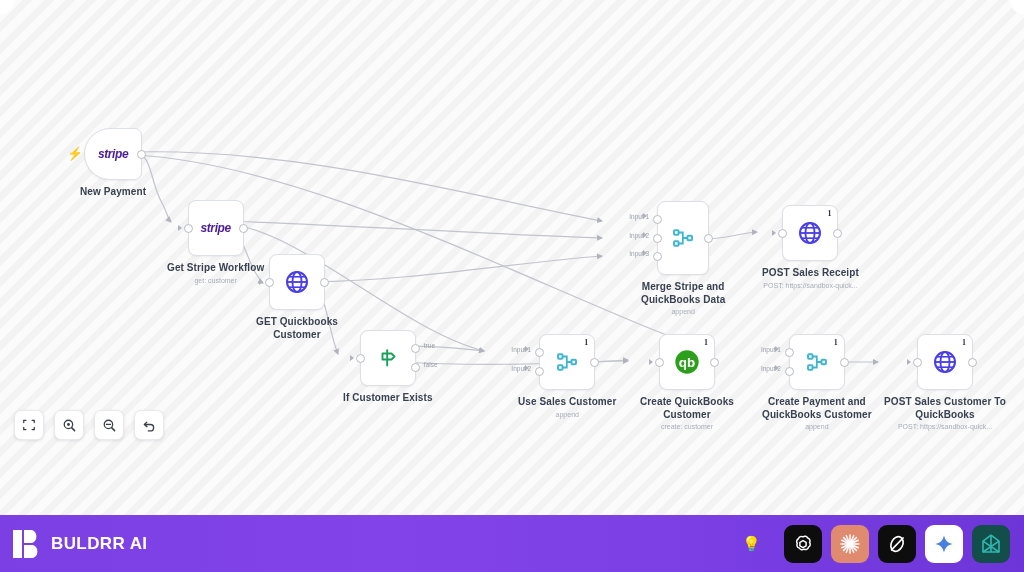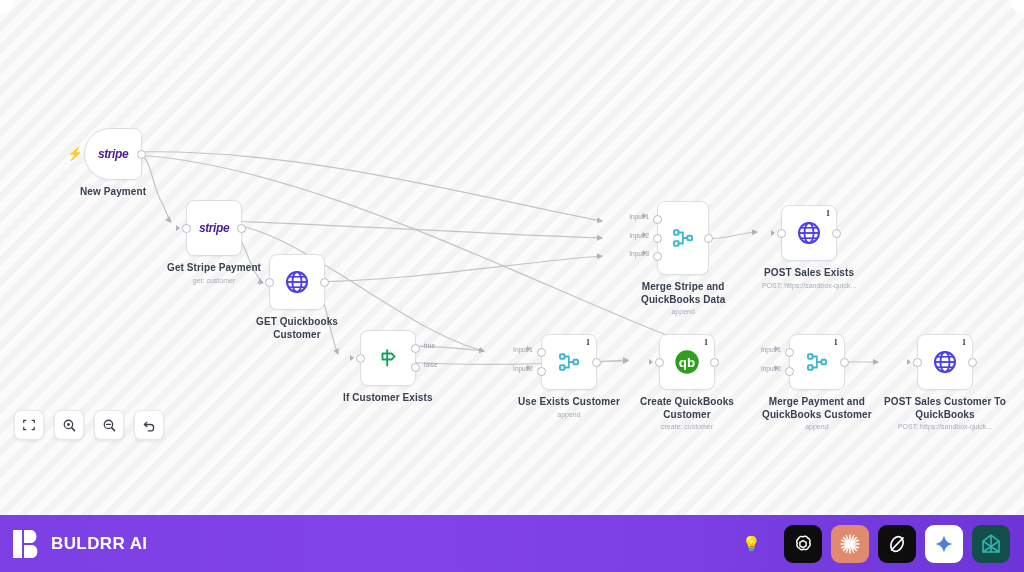--- a/index.html
+++ b/index.html
@@ -276,21 +276,21 @@
       <div class="node-label">New Payment</div>
     </div>
 
     <div class="node" style="left:167px; top:200px;">
       <div class="node-box">
         <span class="arrow-in" style="top:50%;"></span>
         <span class="port in"></span>
         <span class="stripe-wordmark">stripe</span>
         <span class="port out"></span>
       </div>
-      <div class="node-label">Get Stripe Payment</div>
+      <div class="node-label">Get Stripe Workflow</div>
       <div class="node-sub">get: customer</div>
     </div>
 
     <div class="node" style="left:256px; top:254px;align-items:center;">
       <div class="node-box">
         <span class="arrow-in" style="top:50%;"></span>
         <span class="port in"></span>
         <svg class="icon-svg" width="26" height="26" viewBox="0 0 24 24">
           <circle cx="12" cy="12" r="9.2" fill="none" stroke="#4a3ee8" stroke-width="1.9"></circle>
           <ellipse cx="12" cy="12" rx="4.2" ry="9.2" fill="none" stroke="#4a3ee8" stroke-width="1.7"></ellipse>
@@ -356,21 +356,21 @@
         <span class="port in"></span>
         <svg class="icon-svg" width="26" height="26" viewBox="0 0 24 24">
           <circle cx="12" cy="12" r="9.2" fill="none" stroke="#4a3ee8" stroke-width="1.9"></circle>
           <ellipse cx="12" cy="12" rx="4.2" ry="9.2" fill="none" stroke="#4a3ee8" stroke-width="1.7"></ellipse>
           <line x1="2.8" y1="12" x2="21.2" y2="12" stroke="#4a3ee8" stroke-width="1.7"></line>
           <line x1="4.2" y1="7.2" x2="19.8" y2="7.2" stroke="#4a3ee8" stroke-width="1.5"></line>
           <line x1="4.2" y1="16.8" x2="19.8" y2="16.8" stroke="#4a3ee8" stroke-width="1.5"></line>
         </svg>
         <span class="port out"></span>
       </div>
-      <div class="node-label">POST Sales Exists</div>
+      <div class="node-label">POST Sales Receipt</div>
       <div class="node-sub">POST: https://sandbox-quick...</div>
     </div>
 
     <div class="node" style="left:518px; top:334px;">
       <div class="node-box">
         <span class="node-badge">1</span>
         <span class="port in pa">
           <span class="arrow-in"></span>
           <span class="port-label left">Input 1</span>
         </span>
@@ -379,21 +379,21 @@
           <span class="port-label left">Input 2</span>
         </span>
         <svg class="icon-svg" width="24" height="24" viewBox="0 0 24 24">
           <rect x="3" y="4.2" width="4.6" height="4.6" rx="1" fill="none" stroke="#3fb6cf" stroke-width="1.9"></rect>
           <rect x="3" y="15.2" width="4.6" height="4.6" rx="1" fill="none" stroke="#3fb6cf" stroke-width="1.9"></rect>
           <rect x="16.4" y="9.7" width="4.6" height="4.6" rx="1" fill="none" stroke="#3fb6cf" stroke-width="1.9"></rect>
           <path d="M7.6 6.5 h4.2 v5.5 h4.6 M7.6 17.5 h4.2 v-5.5" fill="none" stroke="#3fb6cf" stroke-width="1.8" stroke-linecap="round"></path>
         </svg>
         <span class="port out"></span>
       </div>
-      <div class="node-label">Use Exists Customer</div>
+      <div class="node-label">Use Sales Customer</div>
       <div class="node-sub">append</div>
     </div>
 
     <div class="node" style="left:640px; top:334px;">
       <div class="node-box">
         <span class="node-badge">1</span>
         <span class="arrow-in" style="top:50%;"></span>
         <span class="port in"></span>
         <svg class="icon-svg" width="28" height="28" viewBox="0 0 24 24">
           <circle cx="12" cy="12" r="10" fill="#2ca01c"></circle>
@@ -418,21 +418,21 @@
           <span class="port-label left">Input 2</span>
         </span>
         <svg class="icon-svg" width="24" height="24" viewBox="0 0 24 24">
           <rect x="3" y="4.2" width="4.6" height="4.6" rx="1" fill="none" stroke="#3fb6cf" stroke-width="1.9"></rect>
           <rect x="3" y="15.2" width="4.6" height="4.6" rx="1" fill="none" stroke="#3fb6cf" stroke-width="1.9"></rect>
           <rect x="16.4" y="9.7" width="4.6" height="4.6" rx="1" fill="none" stroke="#3fb6cf" stroke-width="1.9"></rect>
           <path d="M7.6 6.5 h4.2 v5.5 h4.6 M7.6 17.5 h4.2 v-5.5" fill="none" stroke="#3fb6cf" stroke-width="1.8" stroke-linecap="round"></path>
         </svg>
         <span class="port out"></span>
       </div>
-      <div class="node-label">Merge Payment and
+      <div class="node-label">Create Payment and
 QuickBooks Customer</div>
       <div class="node-sub">append</div>
     </div>
 
     <div class="node" style="left:884px; top:334px;">
       <div class="node-box">
         <span class="node-badge">1</span>
         <span class="arrow-in" style="top:50%;"></span>
         <span class="port in"></span>
         <svg class="icon-svg" width="26" height="26" viewBox="0 0 24 24">

